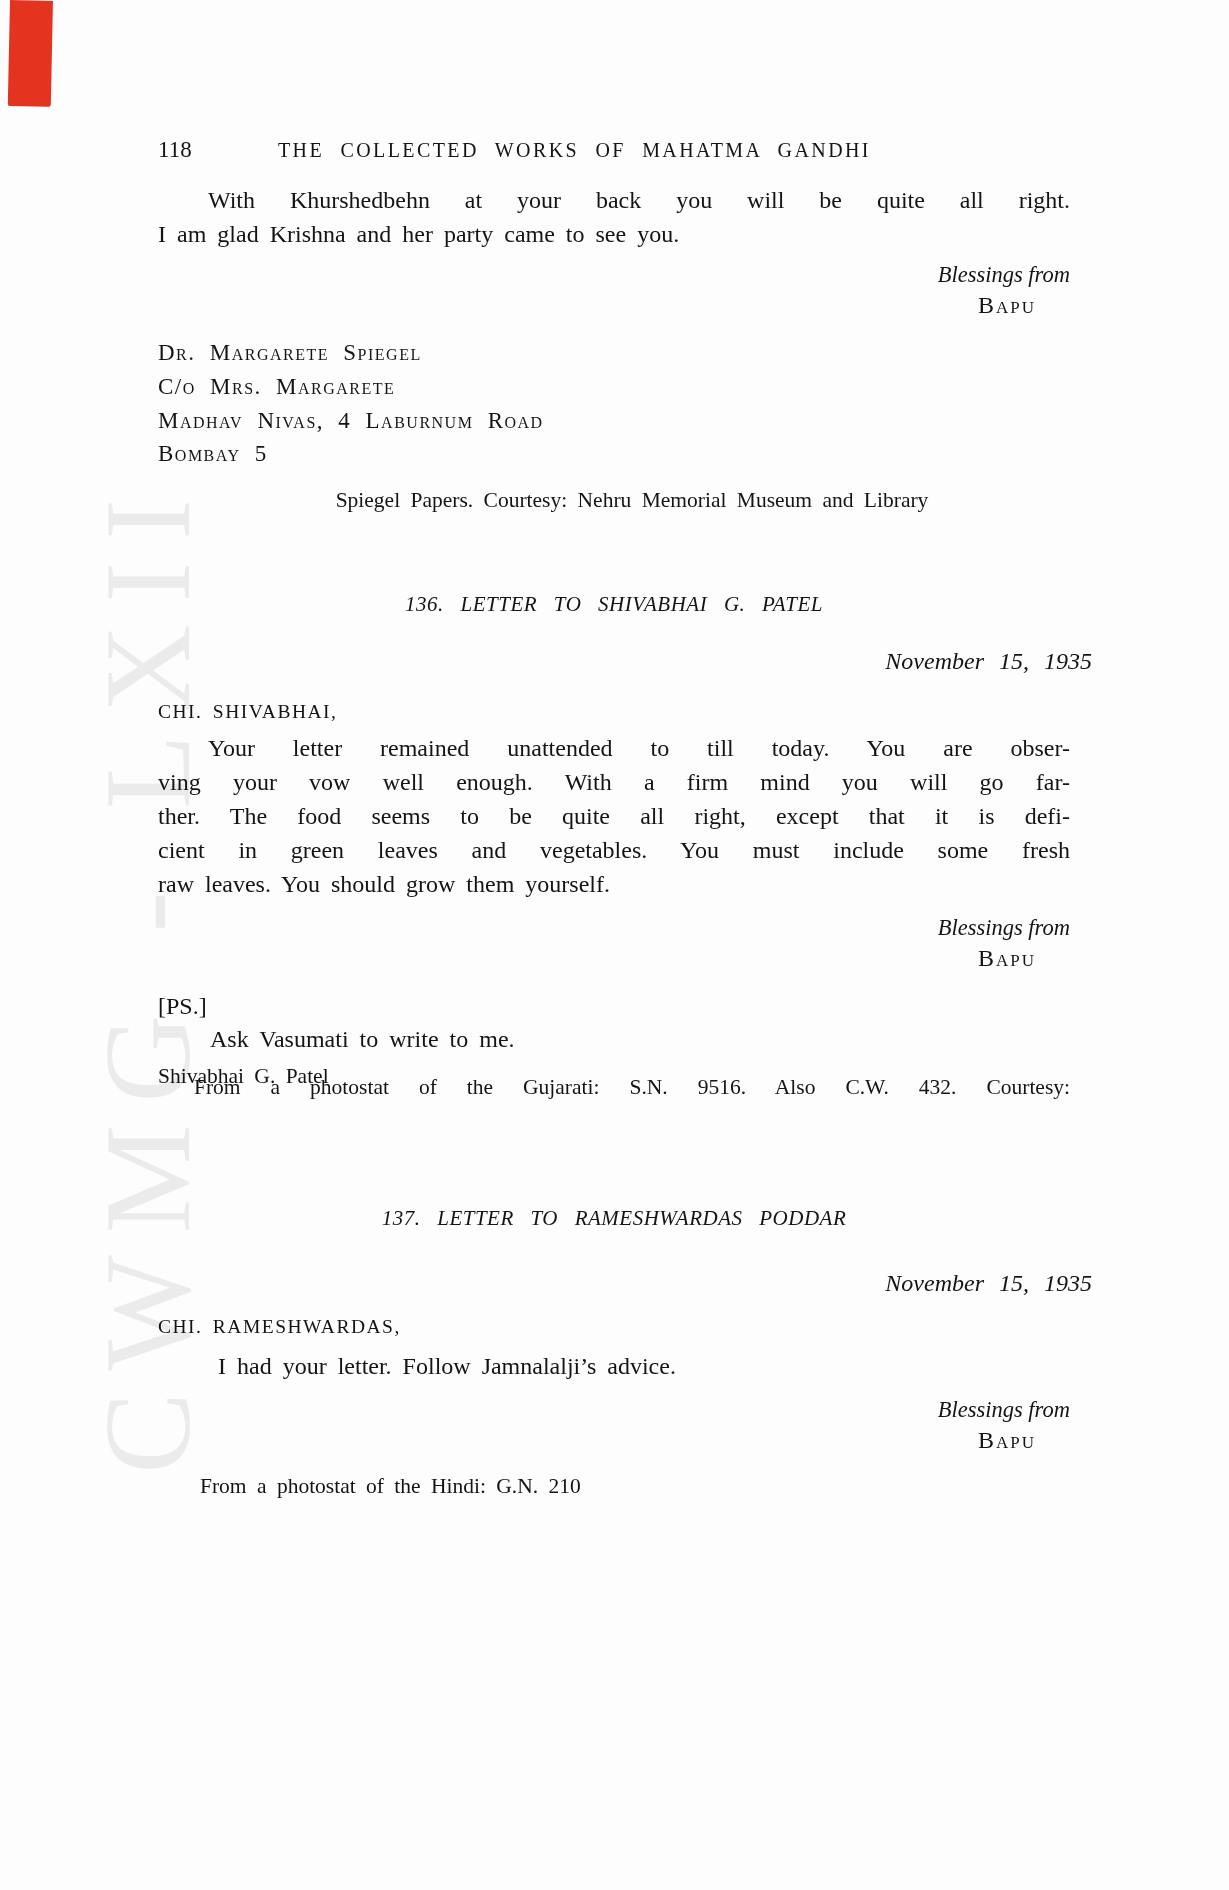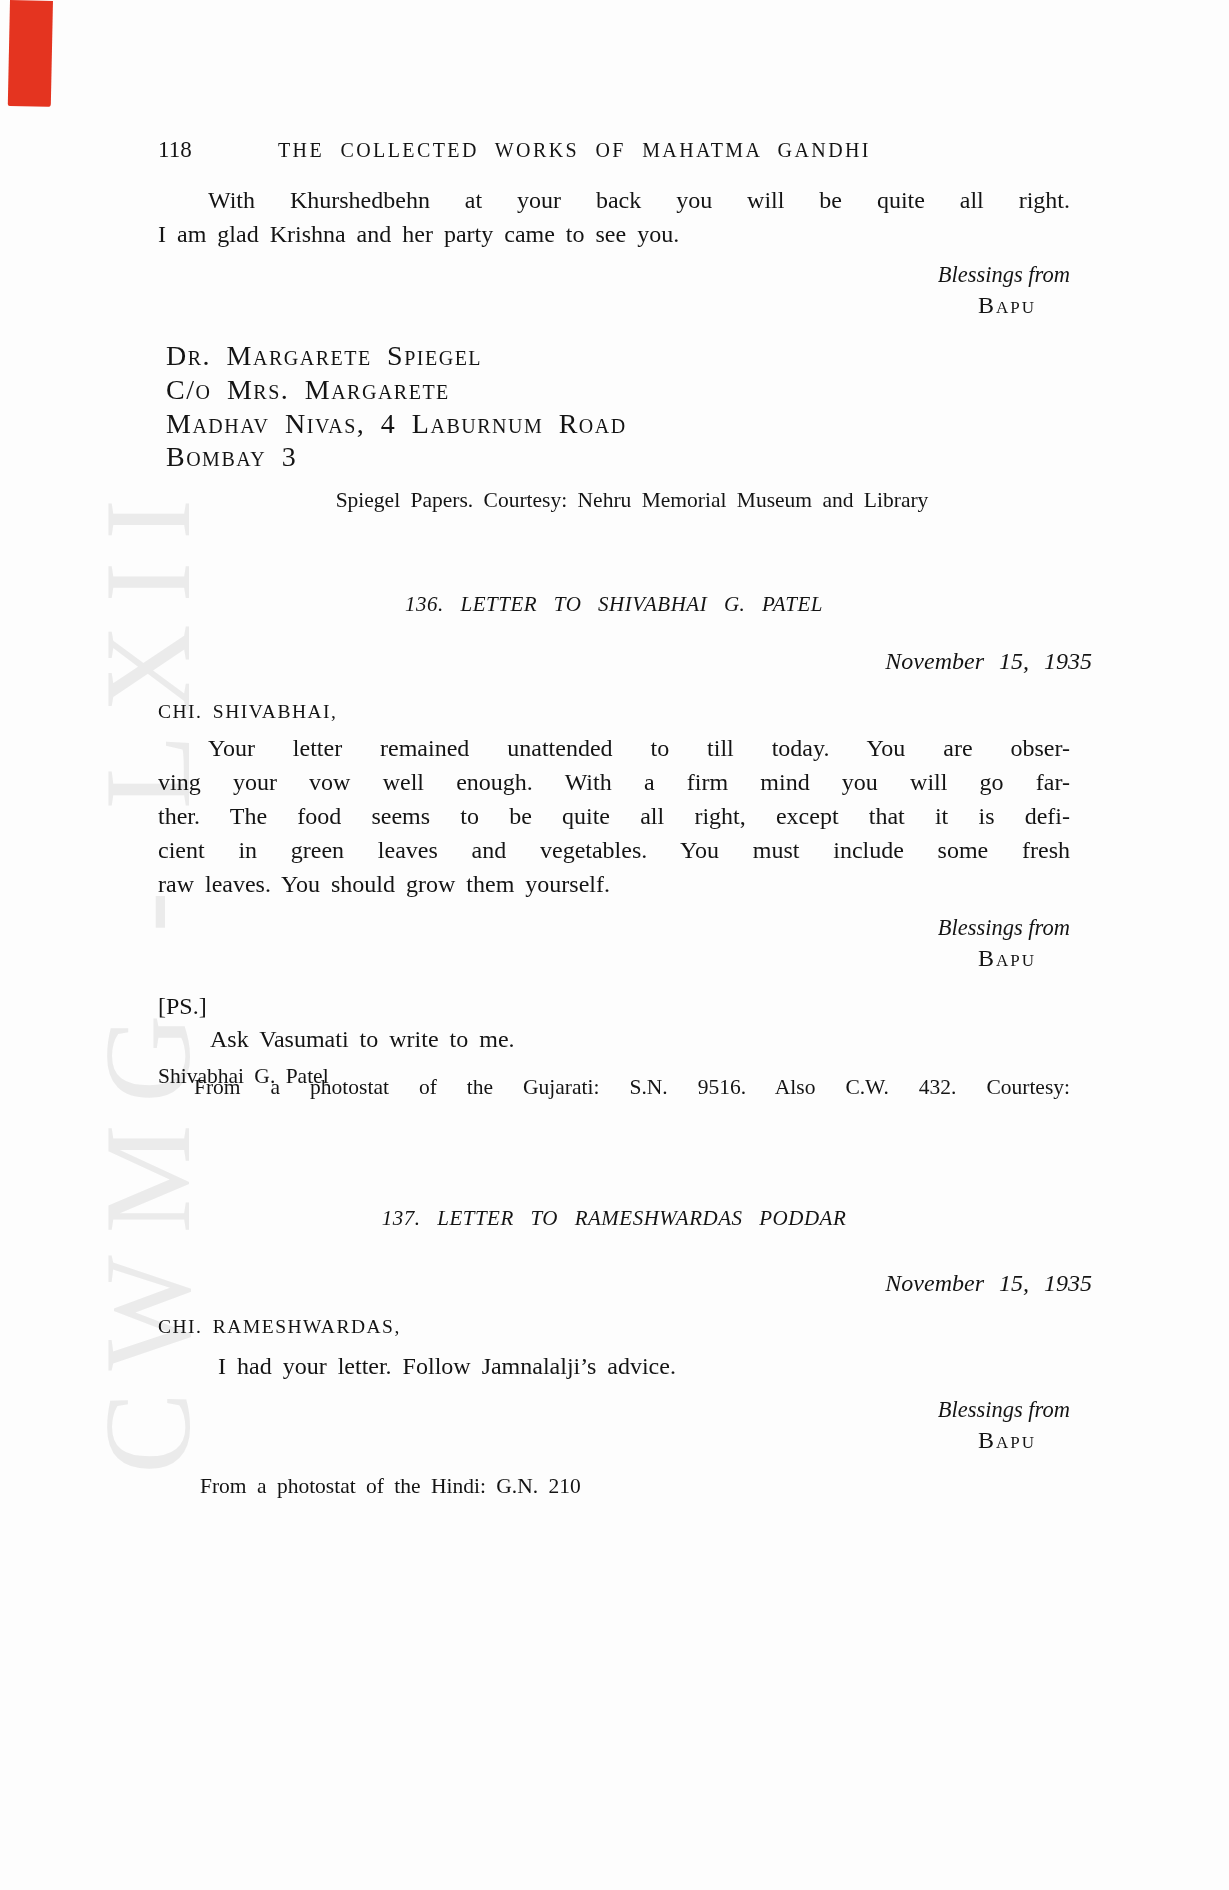--- a/index.html
+++ b/index.html
@@ -55,23 +55,22 @@
     left:158px;width:912px;text-align:right;
     font-style:italic;font-size:22.5px;
   }
   .signature{
     left:158px;width:878px;text-align:right;
     font-variant:small-caps;font-size:24px;letter-spacing:2px;
   }
   .addr{
     left:158px;
     font-variant:small-caps;
-    font-size:28px;letter-spacing:1.5px;word-spacing:7px;
+    font-size:23px;letter-spacing:1.5px;word-spacing:7px;
     white-space:nowrap;
-    margin-left:8px;
   }
   .source{
     left:158px;width:912px;
     font-size:21.5px;word-spacing:5px;
   }
   .src-indent{text-indent:36px;text-align:center;}
   .heading{
     left:158px;width:912px;text-align:center;
     font-style:italic;font-size:21px;word-spacing:11px;letter-spacing:0.5px;
     white-space:nowrap;
@@ -100,21 +99,21 @@
 
   <div class="abs bodyline just indent1" style="top:187px">With Khurshedbehn at your back you will be quite all right.</div>
   <div class="abs bodyline" style="top:221px">I am glad Krishna and her party came to see you.</div>
 
   <div class="abs valediction" style="top:262px">Blessings from</div>
   <div class="abs signature" style="top:292px">Bapu</div>
 
   <div class="abs addr" style="top:340px">Dr. Margarete Spiegel</div>
   <div class="abs addr" style="top:374px">C/o Mrs. Margarete</div>
   <div class="abs addr" style="top:408px">Madhav Nivas, 4 Laburnum Road</div>
-  <div class="abs addr" style="top:441px">Bombay 3</div>
+  <div class="abs addr" style="top:441px">Bombay 5</div>
 
   <div class="abs source src-indent" style="top:488px">Spiegel Papers. Courtesy: Nehru Memorial Museum and Library</div>
 
   <div class="abs heading" style="top:592px">136.  LETTER  TO  SHIVABHAI  G. PATEL</div>
   <div class="abs dateline" style="top:648px">November 15, 1935</div>
   <div class="abs salutation" style="top:701px">CHI. SHIVABHAI,</div>
 
   <div class="abs bodyline just indent1" style="top:735px">Your letter remained unattended to till today.  You are obser-</div>
   <div class="abs bodyline just" style="top:769px">ving your vow well enough.  With a firm mind you will go far-</div>
   <div class="abs bodyline just" style="top:837px">cient in green leaves and vegetables.  You must include some fresh</div>

